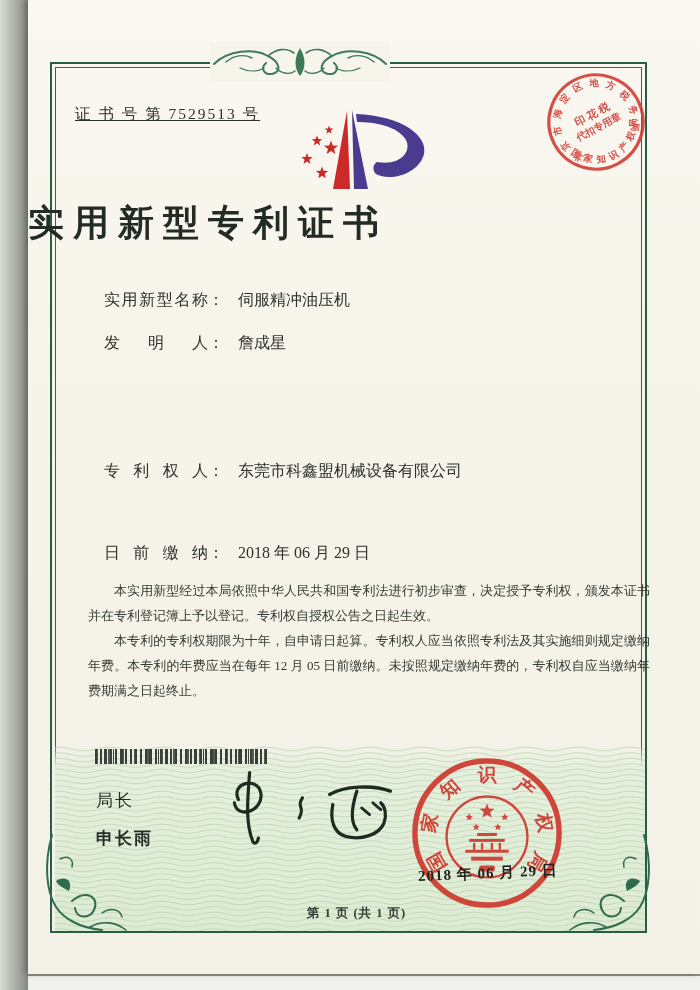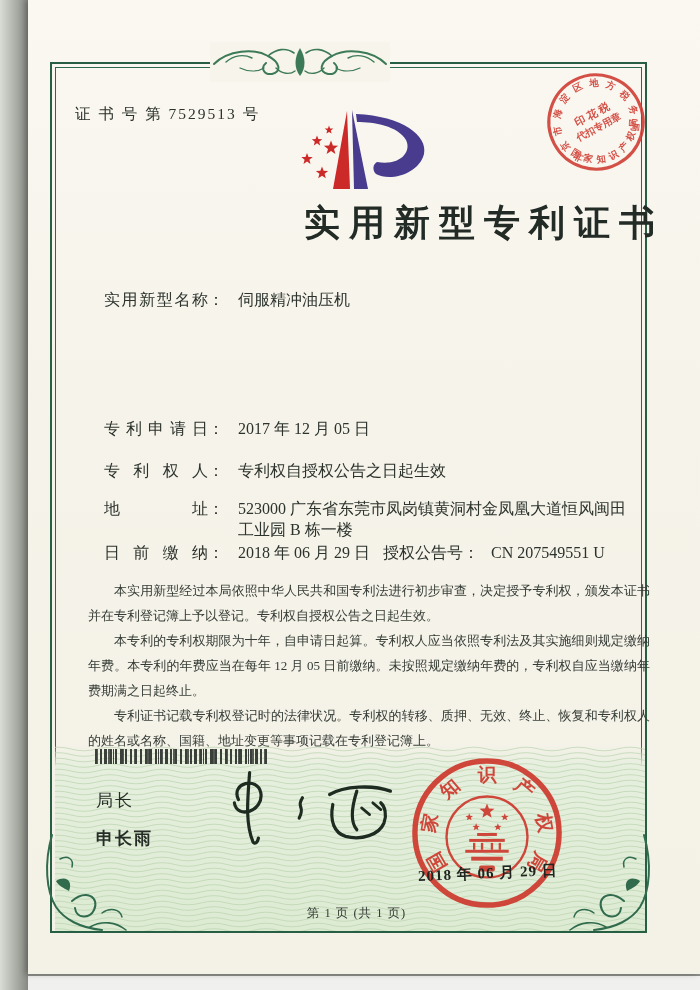--- a/index.html
+++ b/index.html
@@ -27,25 +27,25 @@
   .frame-outer{
     position:absolute; left:22px; top:62px; width:597px; height:871px;
     border:2.5px solid #275f45;
   }
   .frame-inner{
     position:absolute; left:3px; top:3px; right:3px; bottom:3px;
     border:1px solid #2c6a4e;
   }
   .cert-no{
     position:absolute; left:47px; top:104px;
-    font-size:15.5px; letter-spacing:2px; color:#2c332c;
+    font-size:15.5px; letter-spacing:2px; color:#2c332c;text-decoration:underline;
   }
   .logo{ position:absolute; left:250px; top:102px; width:160px; height:95px; }
   .doc-title{
-    position:absolute; left:0; right:36px; top:199px; text-align:right;
+    position:absolute; left:0; right:36px; top:199px; text-align:left;
     font-size:36px; font-weight:700; letter-spacing:9px; color:#222b25;
   }
   .row{
     position:absolute; left:76px; right:40px;
     font-size:16px; color:#2b332c; white-space:nowrap;
   }
   .row .lbl{
     display:inline-block; width:104px; vertical-align:top;
     text-align:justify; text-align-last:justify;
   }
@@ -79,21 +79,21 @@
   .director-name{ position:absolute; left:68px; top:827px; font-size:17px; color:#252d26; z-index:4; letter-spacing:2px;font-weight:bold;}
   .signature{ position:absolute; left:180px; top:766px; z-index:4; }
   .seal{ position:absolute; left:380px; top:754px; width:158px; height:158px; z-index:5; opacity:.92; }
   .seal-date{
     position:absolute; left:390px; top:864px; z-index:6;
     font-size:15px; font-weight:700; color:#1f241f; letter-spacing:1px;
     transform:rotate(-2.5deg);
   }
   .footer{
     position:absolute; left:13px; right:28px; top:905px; text-align:center;
-    font-size:12.5px; color:#333b34; z-index:4; letter-spacing:1px;
+    font-size:12.5px; color:#333b34; z-index:4; letter-spacing:1px;font-weight:bold;
   }
   .tax-seal{
     position:absolute; left:514px; top:68px; width:108px; height:108px;
     transform:rotate(-28deg); opacity:.88; z-index:2;
   }
   .tax-seal text{ font-family:"Liberation Serif","DejaVu Serif",serif; }
 </style>
 </head>
 <body>
 
@@ -159,45 +159,36 @@
     <text x="55" y="50" text-anchor="middle" font-size="11" font-weight="bold" fill="#cf3a30">印 花 税</text>
     <text x="55" y="64" text-anchor="middle" font-size="10" font-weight="bold" fill="#cf3a30">代扣专用章</text>
   </svg>
 
   <div class="doc-title">实用新型专利证书</div>
 
   <div class="row" style="top:290px">
     <span class="lbl">实用新型名称</span><span class="colon">：</span>
     <span class="val">伺服精冲油压机</span>
   </div>
-  <div class="row" style="top:419px">
-    <span class="lbl">专利申请日</span><span class="colon">：</span>
-    <span class="val">2017 年 12 月 05 日</span>
+  <div class="row" style="top:333px">
+    <span class="lbl">发明人</span><span class="colon">：</span>
+    <span class="val">詹成星</span>
   </div>
   <div class="row" style="top:461px">
     <span class="lbl">专利权人</span><span class="colon">：</span>
-    <span class="val">专利权自授权公告之日起生效</span>
-  </div>
-  <div class="row" style="top:499px">
-    <span class="lbl">地址</span><span class="colon">：</span>
-    <span class="val" style="max-width:470px"><span>523000 广东省东莞市凤岗镇黄洞村金凤凰大道恒风闽田</span><span class="val2">工业园 B 栋一楼</span></span>
+    <span class="val">东莞市科鑫盟机械设备有限公司</span>
   </div>
   <div class="row" style="top:543px">
     <span class="lbl">日前缴纳</span><span class="colon">：</span>
     <span class="val">2018 年 06 月 29 日</span>
-    <span class="grant-right">
-      <span>授权公告号</span><span>：</span>
-      <span style="margin-left:8px">CN 207549551 U</span>
-    </span>
   </div>
 
   <div class="body-text">
     <p>本实用新型经过本局依照中华人民共和国专利法进行初步审查，决定授予专利权，颁发本证书并在专利登记簿上予以登记。专利权自授权公告之日起生效。</p>
     <p>本专利的专利权期限为十年，自申请日起算。专利权人应当依照专利法及其实施细则规定缴纳年费。本专利的年费应当在每年 12 月 05 日前缴纳。未按照规定缴纳年费的，专利权自应当缴纳年费期满之日起终止。</p>
-    <p>专利证书记载专利权登记时的法律状况。专利权的转移、质押、无效、终止、恢复和专利权人的姓名或名称、国籍、地址变更等事项记载在专利登记簿上。</p>
   </div>
 
   <div class="band">
     <svg id="waves" width="590" height="186">
         <path d="M-10 4.0 q 13 -3.6 26 0 q 13 3.6 26 0 q 13 -3.6 26 0 q 13 3.6 26 0 q 13 -3.6 26 0 q 13 3.6 26 0 q 13 -3.6 26 0 q 13 3.6 26 0 q 13 -3.6 26 0 q 13 3.6 26 0 q 13 -3.6 26 0 q 13 3.6 26 0 q 13 -3.6 26 0 q 13 3.6 26 0 q 13 -3.6 26 0 q 13 3.6 26 0 q 13 -3.6 26 0 q 13 3.6 26 0 q 13 -3.6 26 0 q 13 3.6 26 0 q 13 -3.6 26 0 q 13 3.6 26 0 q 13 -3.6 26 0 q 13 3.6 26 0" fill="none" stroke="#b9d3ae" stroke-width="1" opacity="0.7"></path>
         <path d="M-10 9.5 q 13 -3.6 26 0 q 13 3.6 26 0 q 13 -3.6 26 0 q 13 3.6 26 0 q 13 -3.6 26 0 q 13 3.6 26 0 q 13 -3.6 26 0 q 13 3.6 26 0 q 13 -3.6 26 0 q 13 3.6 26 0 q 13 -3.6 26 0 q 13 3.6 26 0 q 13 -3.6 26 0 q 13 3.6 26 0 q 13 -3.6 26 0 q 13 3.6 26 0 q 13 -3.6 26 0 q 13 3.6 26 0 q 13 -3.6 26 0 q 13 3.6 26 0 q 13 -3.6 26 0 q 13 3.6 26 0 q 13 -3.6 26 0 q 13 3.6 26 0" fill="none" stroke="#b9d3ae" stroke-width="1" opacity="0.7"></path>
         <path d="M-10 15.0 q 13 -3.6 26 0 q 13 3.6 26 0 q 13 -3.6 26 0 q 13 3.6 26 0 q 13 -3.6 26 0 q 13 3.6 26 0 q 13 -3.6 26 0 q 13 3.6 26 0 q 13 -3.6 26 0 q 13 3.6 26 0 q 13 -3.6 26 0 q 13 3.6 26 0 q 13 -3.6 26 0 q 13 3.6 26 0 q 13 -3.6 26 0 q 13 3.6 26 0 q 13 -3.6 26 0 q 13 3.6 26 0 q 13 -3.6 26 0 q 13 3.6 26 0 q 13 -3.6 26 0 q 13 3.6 26 0 q 13 -3.6 26 0 q 13 3.6 26 0" fill="none" stroke="#b9d3ae" stroke-width="1" opacity="0.7"></path>
         <path d="M-10 20.5 q 13 -3.6 26 0 q 13 3.6 26 0 q 13 -3.6 26 0 q 13 3.6 26 0 q 13 -3.6 26 0 q 13 3.6 26 0 q 13 -3.6 26 0 q 13 3.6 26 0 q 13 -3.6 26 0 q 13 3.6 26 0 q 13 -3.6 26 0 q 13 3.6 26 0 q 13 -3.6 26 0 q 13 3.6 26 0 q 13 -3.6 26 0 q 13 3.6 26 0 q 13 -3.6 26 0 q 13 3.6 26 0 q 13 -3.6 26 0 q 13 3.6 26 0 q 13 -3.6 26 0 q 13 3.6 26 0 q 13 -3.6 26 0 q 13 3.6 26 0" fill="none" stroke="#b9d3ae" stroke-width="1" opacity="0.7"></path>
         <path d="M-10 26.0 q 13 -3.6 26 0 q 13 3.6 26 0 q 13 -3.6 26 0 q 13 3.6 26 0 q 13 -3.6 26 0 q 13 3.6 26 0 q 13 -3.6 26 0 q 13 3.6 26 0 q 13 -3.6 26 0 q 13 3.6 26 0 q 13 -3.6 26 0 q 13 3.6 26 0 q 13 -3.6 26 0 q 13 3.6 26 0 q 13 -3.6 26 0 q 13 3.6 26 0 q 13 -3.6 26 0 q 13 3.6 26 0 q 13 -3.6 26 0 q 13 3.6 26 0 q 13 -3.6 26 0 q 13 3.6 26 0 q 13 -3.6 26 0 q 13 3.6 26 0" fill="none" stroke="#b9d3ae" stroke-width="1" opacity="0.7"></path>
         <path d="M-10 31.5 q 13 -3.6 26 0 q 13 3.6 26 0 q 13 -3.6 26 0 q 13 3.6 26 0 q 13 -3.6 26 0 q 13 3.6 26 0 q 13 -3.6 26 0 q 13 3.6 26 0 q 13 -3.6 26 0 q 13 3.6 26 0 q 13 -3.6 26 0 q 13 3.6 26 0 q 13 -3.6 26 0 q 13 3.6 26 0 q 13 -3.6 26 0 q 13 3.6 26 0 q 13 -3.6 26 0 q 13 3.6 26 0 q 13 -3.6 26 0 q 13 3.6 26 0 q 13 -3.6 26 0 q 13 3.6 26 0 q 13 -3.6 26 0 q 13 3.6 26 0" fill="none" stroke="#b9d3ae" stroke-width="1" opacity="0.7"></path>

